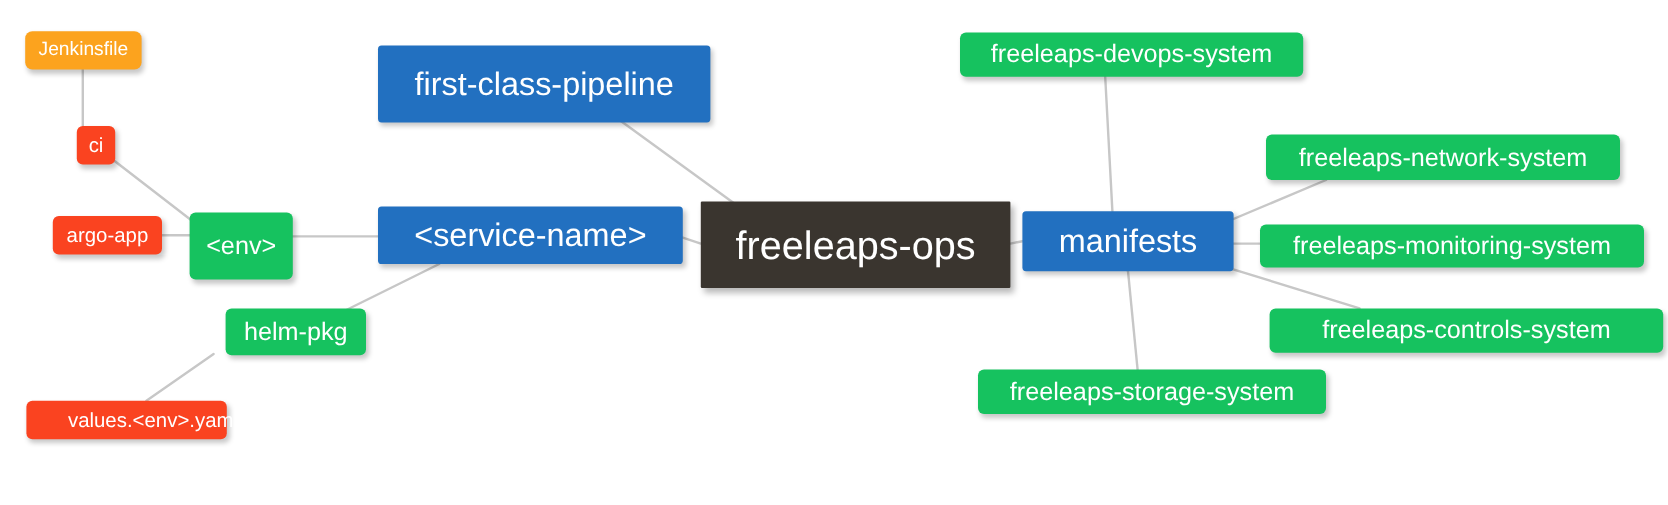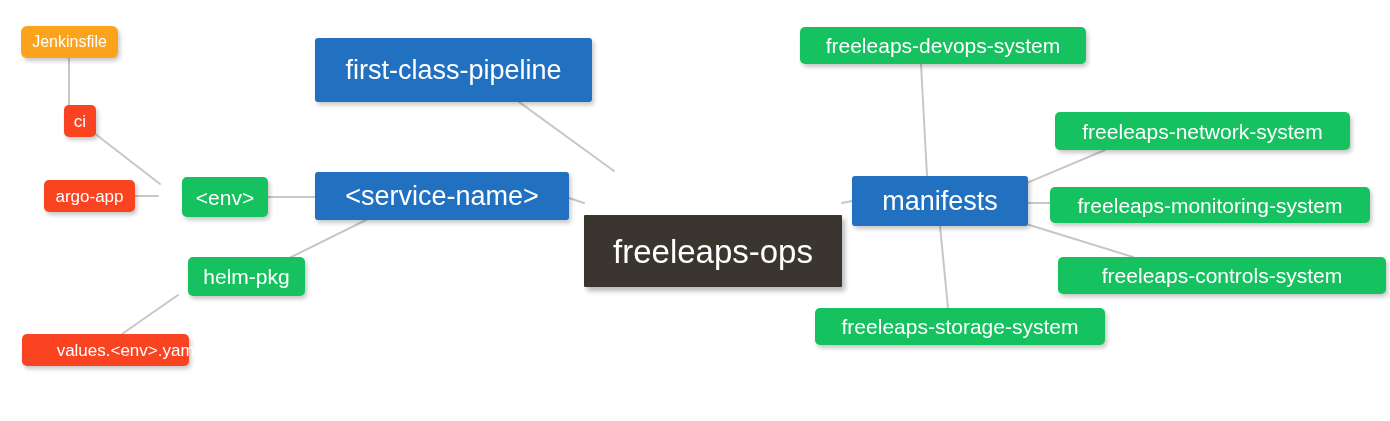--- a/index.html
+++ b/index.html
@@ -39,21 +39,20 @@
   .node-label {
     display: block;
     white-space: nowrap;
   }
   
   .lvl-root {
     background: #3a352f;
     border-radius: 1px;
     font-size: 33px;
     box-shadow: 3px 4px 5px rgba(0,0,0,0.28);
-    margin-top: 47px;
   }
   .lvl-1 {
     background: #2270c0;
     border-radius: 3px;
     font-size: 27px;
   }
   .lvl-2-green {
     background: #16c25f;
     border-radius: 5px;
     font-size: 21px;
@@ -97,21 +96,21 @@
       </div>
       <div class="node lvl-1" style="left: 315px; top: 172px; width: 254px; height: 48px;">
         <span class="node-label">&lt;service-name&gt;</span>
       </div>
       <div class="node lvl-1" style="left: 852px; top: 176px; width: 176px; height: 50px;">
         <span class="node-label">manifests</span>
       </div>
       <div class="node lvl-1" style="left: 315px; top: 38px; width: 277px; height: 64px;">
         <span class="node-label">first-class-pipeline</span>
       </div>
-      <div class="node lvl-2-green" style="left: 158px; top: 177px; width: 86px; height: 40px; margin-left: 24px;">
+      <div class="node lvl-2-green" style="left: 158px; top: 177px; width: 86px; height: 56px;">
         <span class="node-label">&lt;env&gt;</span>
       </div>
       <div class="node lvl-2-green" style="left: 148px; top: 257px; width: 117px; height: 39px; margin-left: 40px;">
         <span class="node-label">helm-pkg</span>
       </div>
       <div class="node lvl-2-orange" style="left: 21px; top: 26px; width: 97px; height: 32px;">
         <span class="node-label">Jenkinsfile</span>
       </div>
       <div class="node lvl-3-red" style="left: 53px; top: 105px; width: 32px; height: 32px;">
         <span class="node-label">ci</span>

